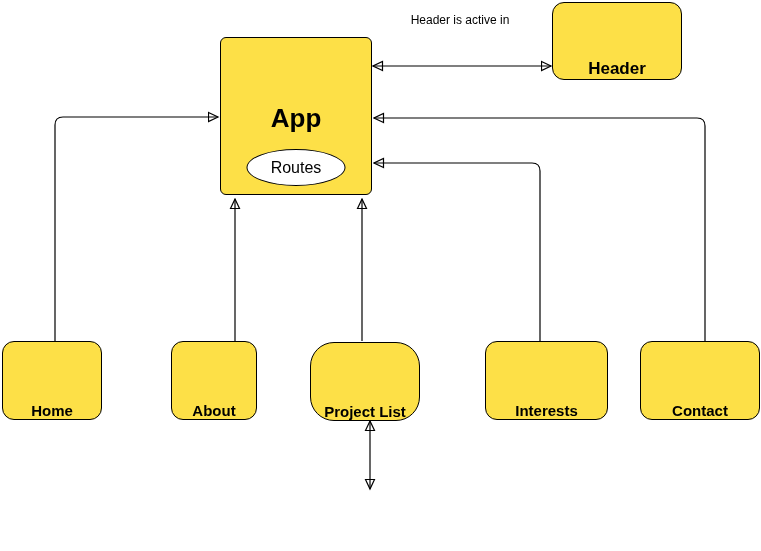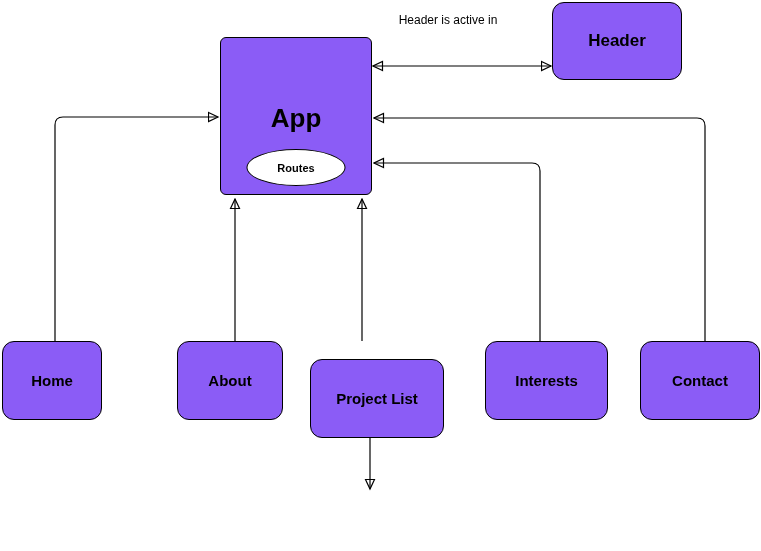--- a/index.html
+++ b/index.html
@@ -14,33 +14,33 @@
   }
   svg.edges {
     position: absolute;
     left: 0; top: 0;
     width: 761px; height: 551px;
   }
   svg.edges path { stroke: #000000; stroke-width: 1.2; fill: none; }
   .node {
     position: absolute;
     box-sizing: border-box;
-    background: #8b5cf6;
+    background: #fde047;
     border: 1px solid #000000;
     border-radius: 12px;
     display: flex;
-    align-items: center;
+    align-items: flex-end;
     justify-content: center;
     font-weight: bold;
     font-size: 15px;
     text-align: center;
   }
   .node-home        { left: 2px;   top: 341px; width: 100px; height: 79px; }
-  .node-about       { left: 177px; top: 341px; width: 106px; height: 79px; }
-  .node-projectlist { left: 310px; top: 359px; width: 134px; height: 79px; }
+  .node-about       { left: 171px; top: 341px; width: 86px; height: 79px; }
+  .node-projectlist { left: 310px; top: 342px; width: 110px; height: 79px; border-radius: 24px; }
   .node-interests   { left: 485px; top: 341px; width: 123px; height: 79px; }
   .node-contact     { left: 640px; top: 341px; width: 120px; height: 79px; }
   .node-project     { left: 305px; top: 490px; width: 120px; height: 59px; }
   .node-header      { left: 552px; top: 2px;   width: 130px; height: 78px; font-size: 17px; }
   .node-app {
     left: 220px; top: 37px; width: 152px; height: 158px;
     border-radius: 6px;
     display: block;
   }
   .app-label {
@@ -51,25 +51,25 @@
   }
   .routes-ellipse {
     position: absolute;
     left: 50%; bottom: 8px;
     transform: translateX(-50%);
     width: 97px; height: 35px;
     border: 1px solid #000000;
     border-radius: 50%;
     background: #ffffff;
     display: flex; align-items: center; justify-content: center;
-    font-size: 11px; font-weight: bold;
+    font-size: 16px; font-weight: normal;
   }
   .annotation {
     position: absolute;
-    left: 381px; top: 10px; width: 134px;
+    left: 393px; top: 10px; width: 134px;
     font-size: 12px;
     font-weight: normal;
     line-height: 20px;
     text-align: center;
   }
 </style>
 </head>
 <body>
 
 <div class="canvas">

